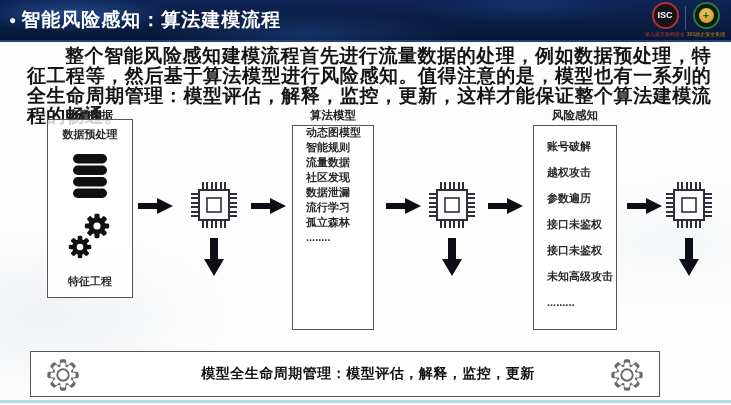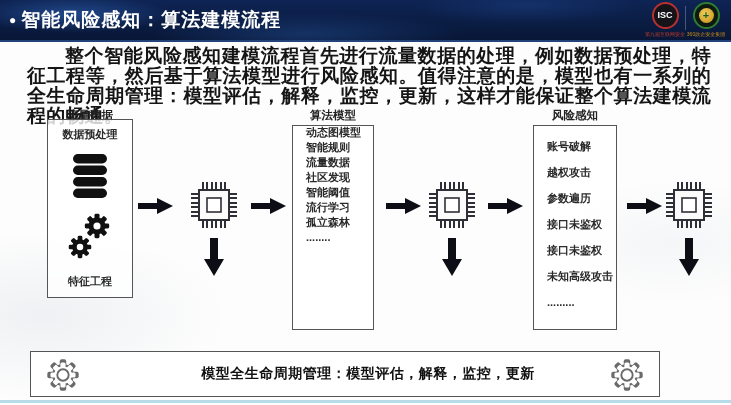--- a/index.html
+++ b/index.html
@@ -148,21 +148,21 @@
         </g>
     </svg>
     <div class="bitem">特征工程</div>
   </div>
 
   <div class="fbox" id="box2">
     <div class="bitem">动态图模型</div>
     <div class="bitem">智能规则</div>
     <div class="bitem">流量数据</div>
     <div class="bitem">社区发现</div>
-    <div class="bitem">智能阈值</div>
+    <div class="bitem">数据泄漏</div>
     <div class="bitem">流行学习</div>
     <div class="bitem">孤立森林</div>
     <div class="bitem">........</div>
   </div>
 
   <div class="fbox" id="box3">
     <div class="bitem">账号破解</div>
     <div class="bitem">越权攻击</div>
     <div class="bitem">参数遍历</div>
     <div class="bitem">接口未鉴权</div>

